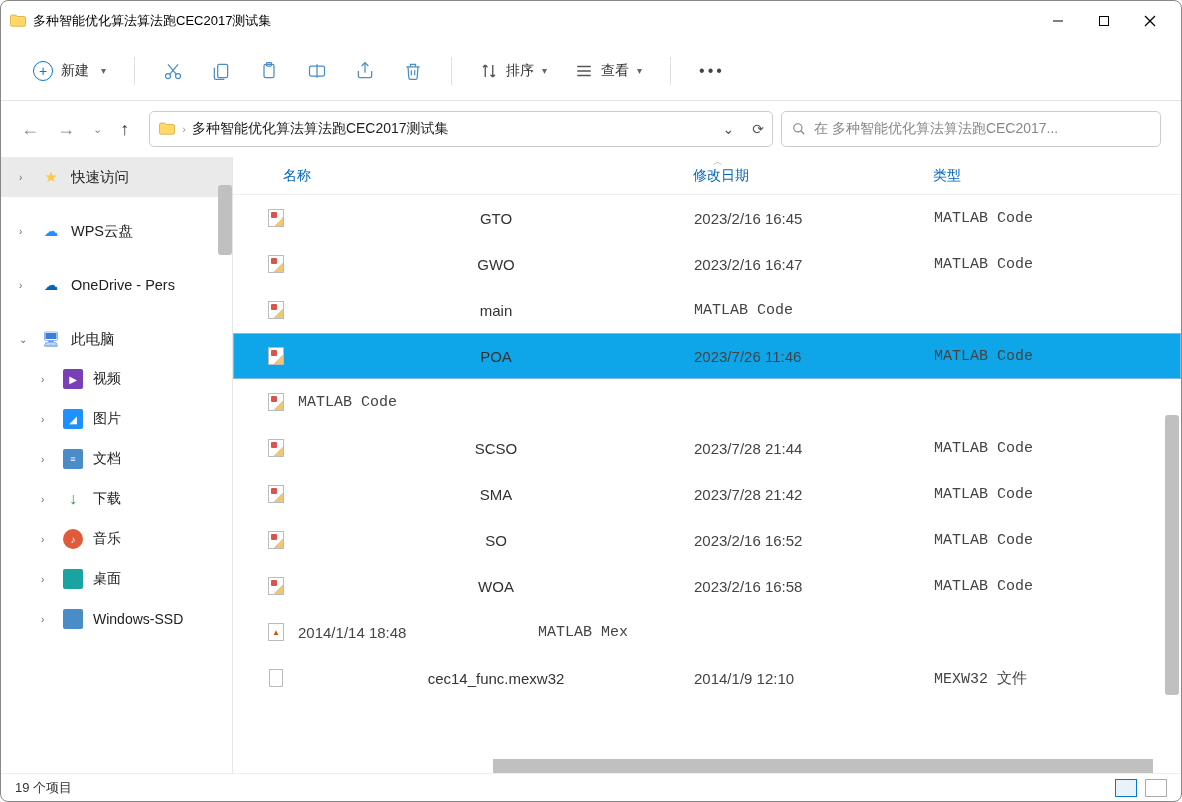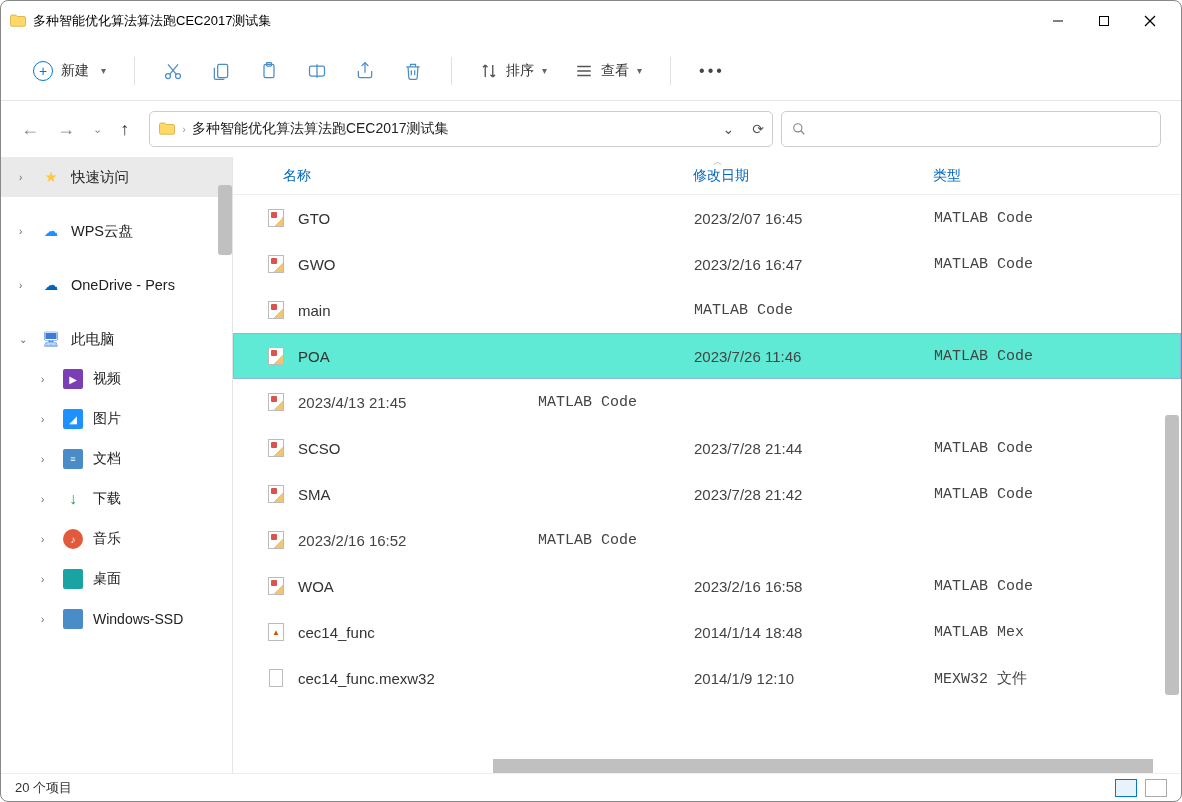--- a/index.html
+++ b/index.html
@@ -53,23 +53,23 @@
 .side-spacer { height: 14px; }
 
 
 .files { flex: 1; overflow: auto; position: relative; }
 .file-header { display: flex; height: 38px; align-items: center; border-bottom: 1px solid #eee; font-size: 14px; color: #0066bb; padding-left: 40px; position: relative; }
 .file-header .sort-ind { position: absolute; left: 480px; top: -2px; color: #888; font-size: 10px; }
 .col-name { width: 420px; padding-left: 10px; }
 .col-date { width: 240px; font-family: Liberation Mono, monospace; }
 .col-type { width: 220px; }
 .file-row { display: flex; height: 46px; align-items: center; font-size: 15px; color: #333; padding-left: 30px; border: 1px solid transparent; }
-.file-row.selected { background: #5eead4; border: 1px solid #8ab8e0; }
+.file-row.selected { background: #0ea5e9; border: 1px solid #8ab8e0; }
 .file-row .ficon { width: 24px; margin-right: 10px; display: flex; align-items: center; justify-content: center; }
-.file-row .fname { width: 396px; }
+.file-row .fname { width: 396px; text-align: center; }
 .file-row .fdate { width: 240px; color: #444; }
 .file-row .ftype { width: 240px; color: #444; font-family: Liberation Mono, monospace; }
 .hscroll { position: absolute; bottom: 0; left: 260px; right: 28px; height: 14px; background: #c0c0c0; }
 .vscroll-files { position: absolute; right: 2px; top: 258px; width: 14px; height: 280px; background: #c0c0c0; border-radius: 3px; }
 
 
 .status-bar { height: 28px; display: flex; align-items: center; padding: 0 14px; font-size: 13px; color: #333; border-top: 1px solid #eee; }
 .status-bar .right { margin-left: auto; display: flex; gap: 8px; color: #888; }
 .view-toggle { width: 22px; height: 18px; border: 1px solid #aaa; }
 .view-toggle.active { border-color: #0078d4; background: #e8f2fb; }
@@ -199,20 +199,21 @@
     <div class="right-icons">
       <span>⌄</span>
       <span>⟳</span>
     </div>
   </div>
   <div class="search-box">
     <svg width="14" height="14" viewBox="0 0 24 24" fill="none" stroke="#888" stroke-width="2">
         <circle cx="10" cy="10" r="7"></circle>
         <line x1="21" y1="21" x2="15" y2="15"></line>
       </svg>
+    <span class="search-text">在 多种智能优化算法算法跑CEC2017...</span>
   </div>
 </div>
 
 <div class="main">
   <div class="sidebar">
     <div class="side-item selected">
       <span class="exp">›</span>
       <span class="ic ic-star">★</span>
       <span class="lbl">快速访问</span>
     </div>
@@ -278,21 +279,21 @@
       <div class="col-name">名称</div>
       <div class="col-date">修改日期</div>
       <div class="col-type">类型</div>
     </div>
     <div id="file-rows">
         <div class="file-row">
           <div class="ficon">
             <div class="matlab-file"></div>
           </div>
           <div class="fname">GTO</div>
-          <div class="fdate">2023/2/07 16:45</div>
+          <div class="fdate">2023/2/16 16:45</div>
           <div class="ftype">MATLAB Code</div>
         </div>
         <div class="file-row">
           <div class="ficon">
             <div class="matlab-file"></div>
           </div>
           <div class="fname">GWO</div>
           <div class="fdate">2023/2/16 16:47</div>
           <div class="ftype">MATLAB Code</div>
         </div>
@@ -308,21 +309,20 @@
             <div class="matlab-file"></div>
           </div>
           <div class="fname">POA</div>
           <div class="fdate">2023/7/26 11:46</div>
           <div class="ftype">MATLAB Code</div>
         </div>
         <div class="file-row">
           <div class="ficon">
             <div class="matlab-file"></div>
           </div>
-          <div class="fdate">2023/4/13 21:45</div>
           <div class="ftype">MATLAB Code</div>
         </div>
         <div class="file-row">
           <div class="ficon">
             <div class="matlab-file"></div>
           </div>
           <div class="fname">SCSO</div>
           <div class="fdate">2023/7/28 21:44</div>
           <div class="ftype">MATLAB Code</div>
         </div>
@@ -331,52 +331,52 @@
             <div class="matlab-file"></div>
           </div>
           <div class="fname">SMA</div>
           <div class="fdate">2023/7/28 21:42</div>
           <div class="ftype">MATLAB Code</div>
         </div>
         <div class="file-row">
           <div class="ficon">
             <div class="matlab-file"></div>
           </div>
+          <div class="fname">SO</div>
           <div class="fdate">2023/2/16 16:52</div>
           <div class="ftype">MATLAB Code</div>
         </div>
         <div class="file-row">
           <div class="ficon">
             <div class="matlab-file"></div>
           </div>
           <div class="fname">WOA</div>
           <div class="fdate">2023/2/16 16:58</div>
           <div class="ftype">MATLAB Code</div>
         </div>
         <div class="file-row">
           <div class="ficon">
             <div class="mex-file">▲</div>
           </div>
-          <div class="fname">cec14_func</div>
           <div class="fdate">2014/1/14 18:48</div>
           <div class="ftype">MATLAB Mex</div>
         </div>
         <div class="file-row">
           <div class="ficon">
             <div class="plain-file"></div>
           </div>
           <div class="fname">cec14_func.mexw32</div>
           <div class="fdate">2014/1/9 12:10</div>
           <div class="ftype">MEXW32 文件</div>
         </div>
       </div>
     <div class="hscroll"></div>
     <div class="vscroll-files"></div>
   </div>
 </div>
 
 <div class="status-bar">
-  <span>20 个项目</span>
+  <span>19 个项目</span>
   <div class="right">
     <div class="view-toggle active"></div>
     <div class="view-toggle"></div>
   </div>
 </div>
 
 </body></html>

